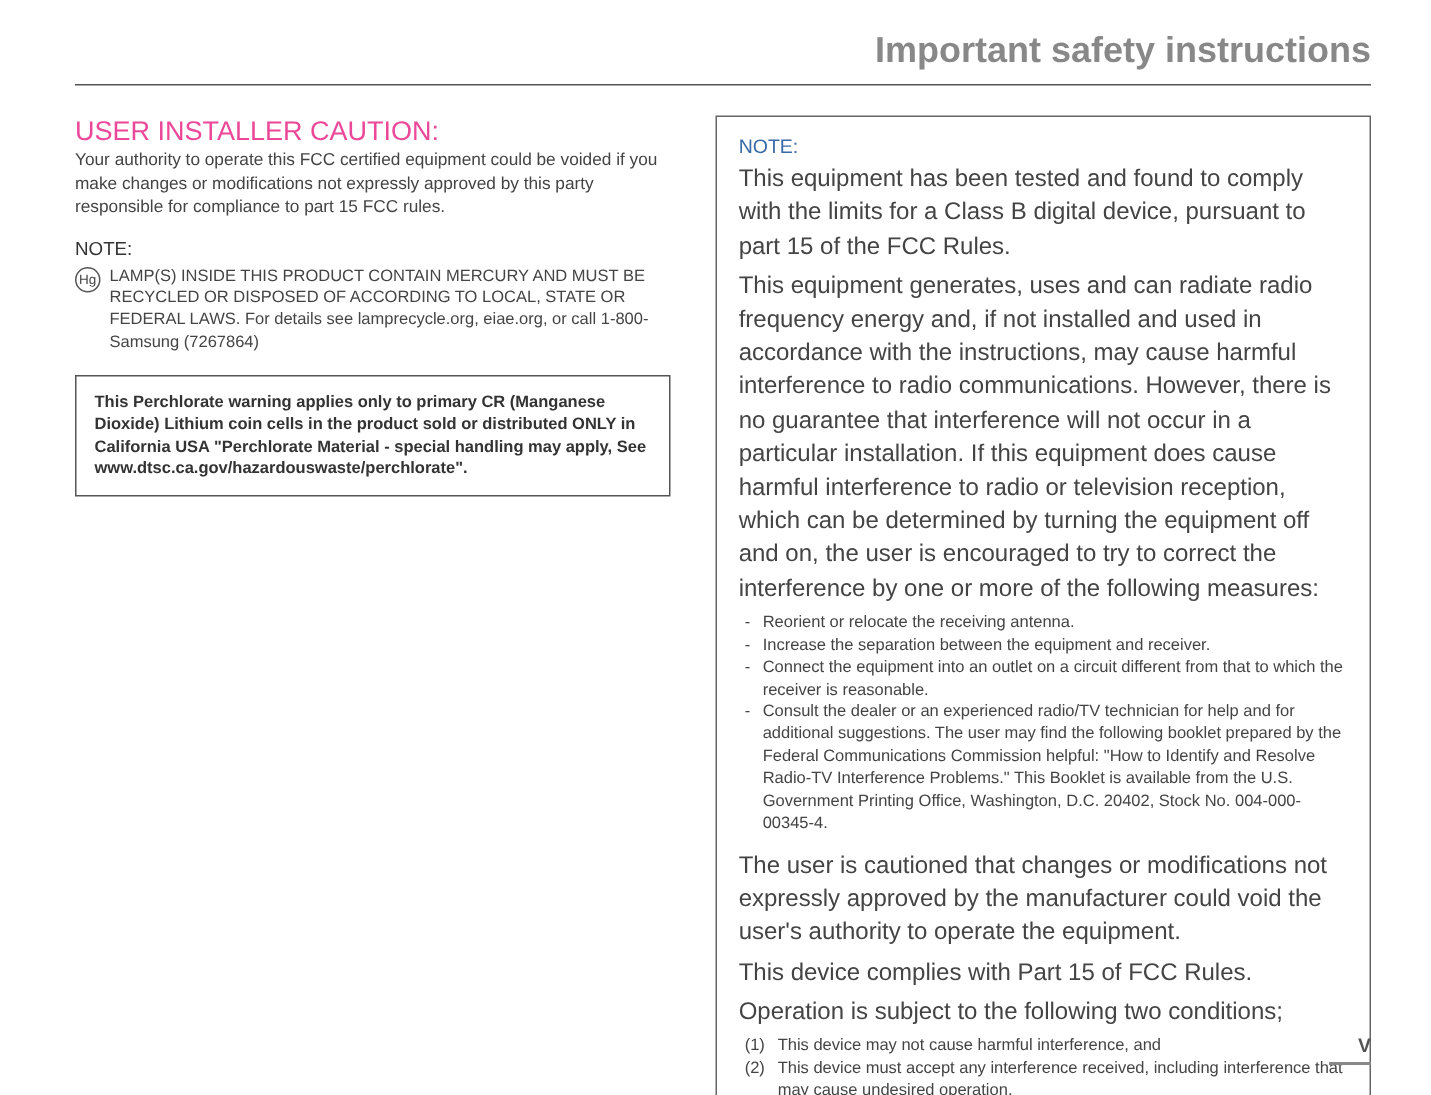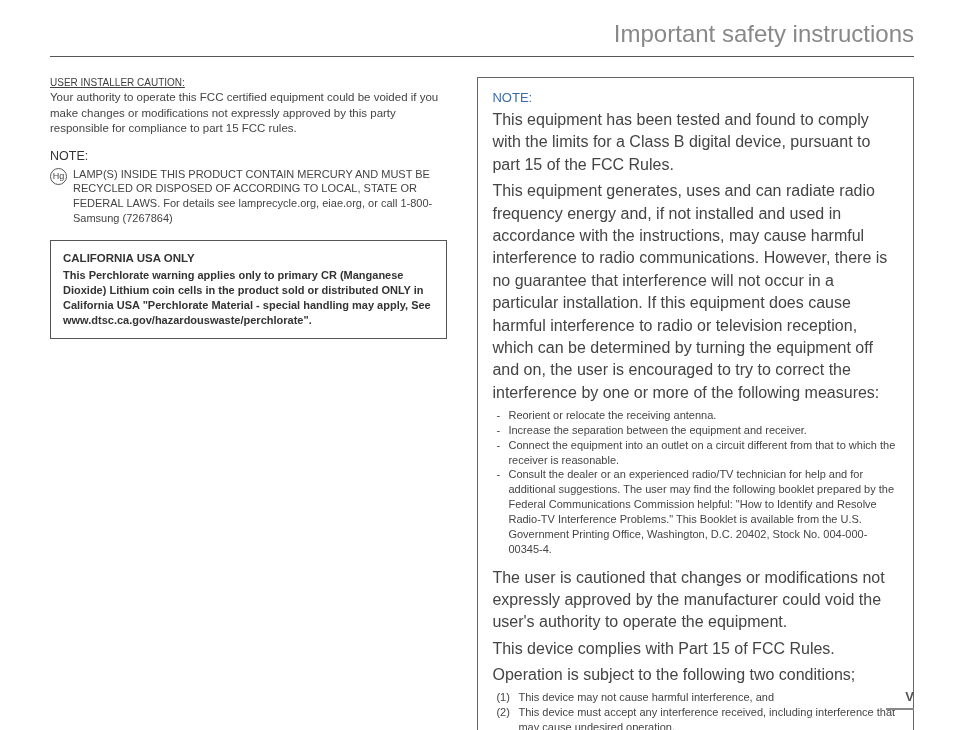--- a/index.html
+++ b/index.html
@@ -13,39 +13,38 @@
   }
   .page {
     padding: 20px 40px 20px 50px;
     height: 100%;
     position: relative;
   }
   .title {
     text-align: right;
     font-size: 24px;
     color: #888;
-    font-weight: 400;
+    font-weight: 700;
     padding-bottom: 8px;
     border-bottom: 1px solid #555;
     margin-bottom: 20px;
   }
   .columns {
     display: flex;
     gap: 30px;
   }
   .col {
     flex: 1;
   }
   .col-left { flex: 0 0 46%; }
   .col-right { flex: 1; }
   .section-heading {
-    font-size: 10px;
-    color: #404040;
+    font-size: 18px;
+    color: #ec4899;
     margin-bottom: 2px;
-    text-decoration: underline;
   }
   .body-text {
     font-size: 11.5px;
     color: #444;
     line-height: 1.35;
     margin-bottom: 12px;
   }
   .note-label {
     font-size: 12.5px;
     color: #333;
@@ -157,21 +156,20 @@
       <div class="section-heading">USER INSTALLER CAUTION:</div>
       <div class="body-text">Your authority to operate this FCC certified equipment could be voided if you make changes or modifications not expressly approved by this party responsible for compliance to part 15 FCC rules.</div>
 
       <div class="note-label">NOTE:</div>
       <div class="hg-row">
         <div class="hg-icon">Hg</div>
         <div class="hg-text">LAMP(S) INSIDE THIS PRODUCT CONTAIN MERCURY AND MUST BE RECYCLED OR DISPOSED OF ACCORDING TO LOCAL, STATE OR FEDERAL LAWS. For details see lamprecycle.org, eiae.org, or call 1-800-Samsung (7267864)</div>
       </div>
 
       <div class="boxed">
-        <div class="boxed-title">CALIFORNIA USA ONLY</div>
         <div class="boxed-body">This Perchlorate warning applies only to primary CR (Manganese Dioxide) Lithium coin cells in the product sold or distributed ONLY in California USA "Perchlorate Material - special handling may apply, See www.dtsc.ca.gov/hazardouswaste/perchlorate".</div>
       </div>
     </div>
 
     <div class="col col-right">
       <div class="right-box">
         <div class="blue-heading">NOTE:</div>
         <div class="right-text">This equipment has been tested and found to comply with the limits for a Class B digital device, pursuant to part 15 of the FCC Rules.</div>
         <div class="right-text">This equipment generates, uses and can radiate radio frequency energy and, if not installed and used in accordance with the instructions, may cause harmful interference to radio communications. However, there is no guarantee that interference will not occur in a particular installation. If this equipment does cause harmful interference to radio or television reception, which can be determined by turning the equipment off and on, the user is encouraged to try to correct the interference by one or more of the following measures:</div>
         <div class="bullets" id="bullets">

